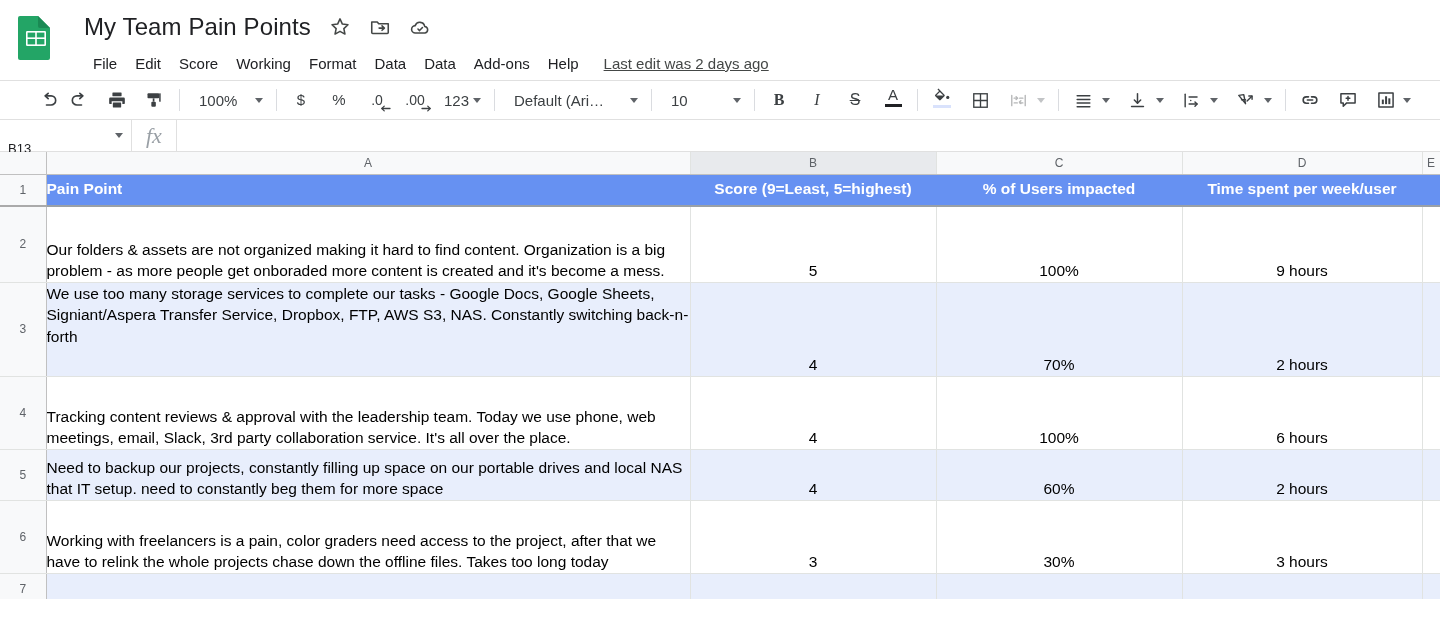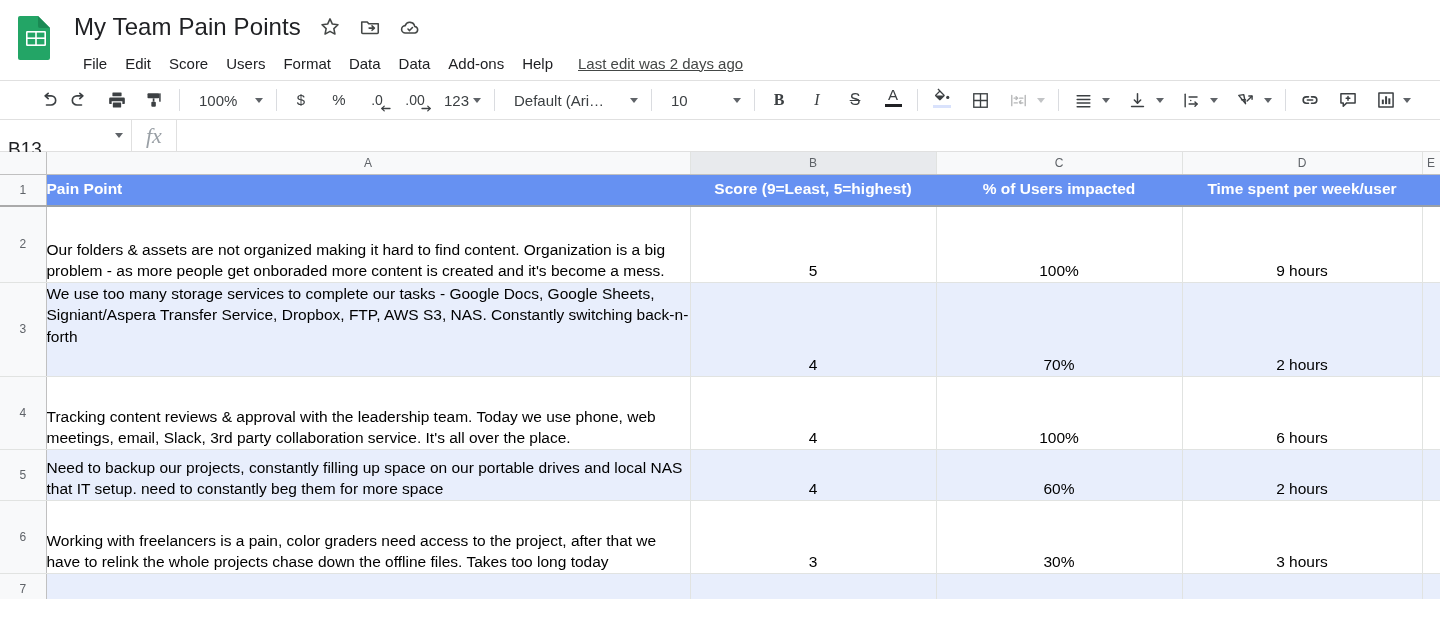--- a/index.html
+++ b/index.html
@@ -18,21 +18,21 @@
     height: 80px;
     display: flex;
     align-items: flex-start;
     padding: 8px 0 0 16px;
   }
   #sheets-logo {
     width: 40px; height: 48px;
     margin-top: 6px;
     flex: 0 0 auto;
   }
-  #title-block { margin-left: 18px; }
+  #title-block { margin-left: 28px; }
   #title-row {
     display: flex;
     align-items: center;
     height: 38px;
   }
   #doc-title {
     font-size: 24px;
     color: #202124;
     font-weight: 400;
     letter-spacing: 0.1px;
@@ -141,21 +141,21 @@
   }
   #namebox {
     width: 132px;
     display: flex;
     align-items: center;
     padding-left: 8px;
     border-right: 1px solid #e0e0e0;
     cursor: text;
   }
   #namebox-val {
-    font-size: 19px;
+    font-size: 13px;
     color: #202124;
     flex: 1 1 auto;
     margin-top: 26px;
   }
   #namebox .caret { margin-right: 8px; }
   #fx-zone {
     display: flex;
     align-items: center;
     padding: 0 14px;
     border-right: 1px solid #e0e0e0;
@@ -290,21 +290,21 @@
       <svg class="title-icon" viewBox="0 0 24 24" fill="none" stroke="#444746" stroke-width="1.7" stroke-linejoin="round">
         <path d="M7 18.5a4 4 0 0 1-.3-8 5.4 5.4 0 0 1 10.4.9A3.6 3.6 0 0 1 17.5 18.5z"></path>
         <path d="M9.8 14.2l1.7 1.7 3.2-3.4" stroke-linecap="round"></path>
       </svg>
     </div>
 
     <div id="menubar">
       <span class="menu-item">File</span>
       <span class="menu-item">Edit</span>
       <span class="menu-item">Score</span>
-      <span class="menu-item">Users</span>
+      <span class="menu-item">Working</span>
       <span class="menu-item">Format</span>
       <span class="menu-item">Data</span>
       <span class="menu-item">Data</span>
       <span class="menu-item">Add-ons</span>
       <span class="menu-item">Help</span>
       <span id="last-edit">Last edit was 2 days ago</span>
     </div>
 
   </div>
 </div>

